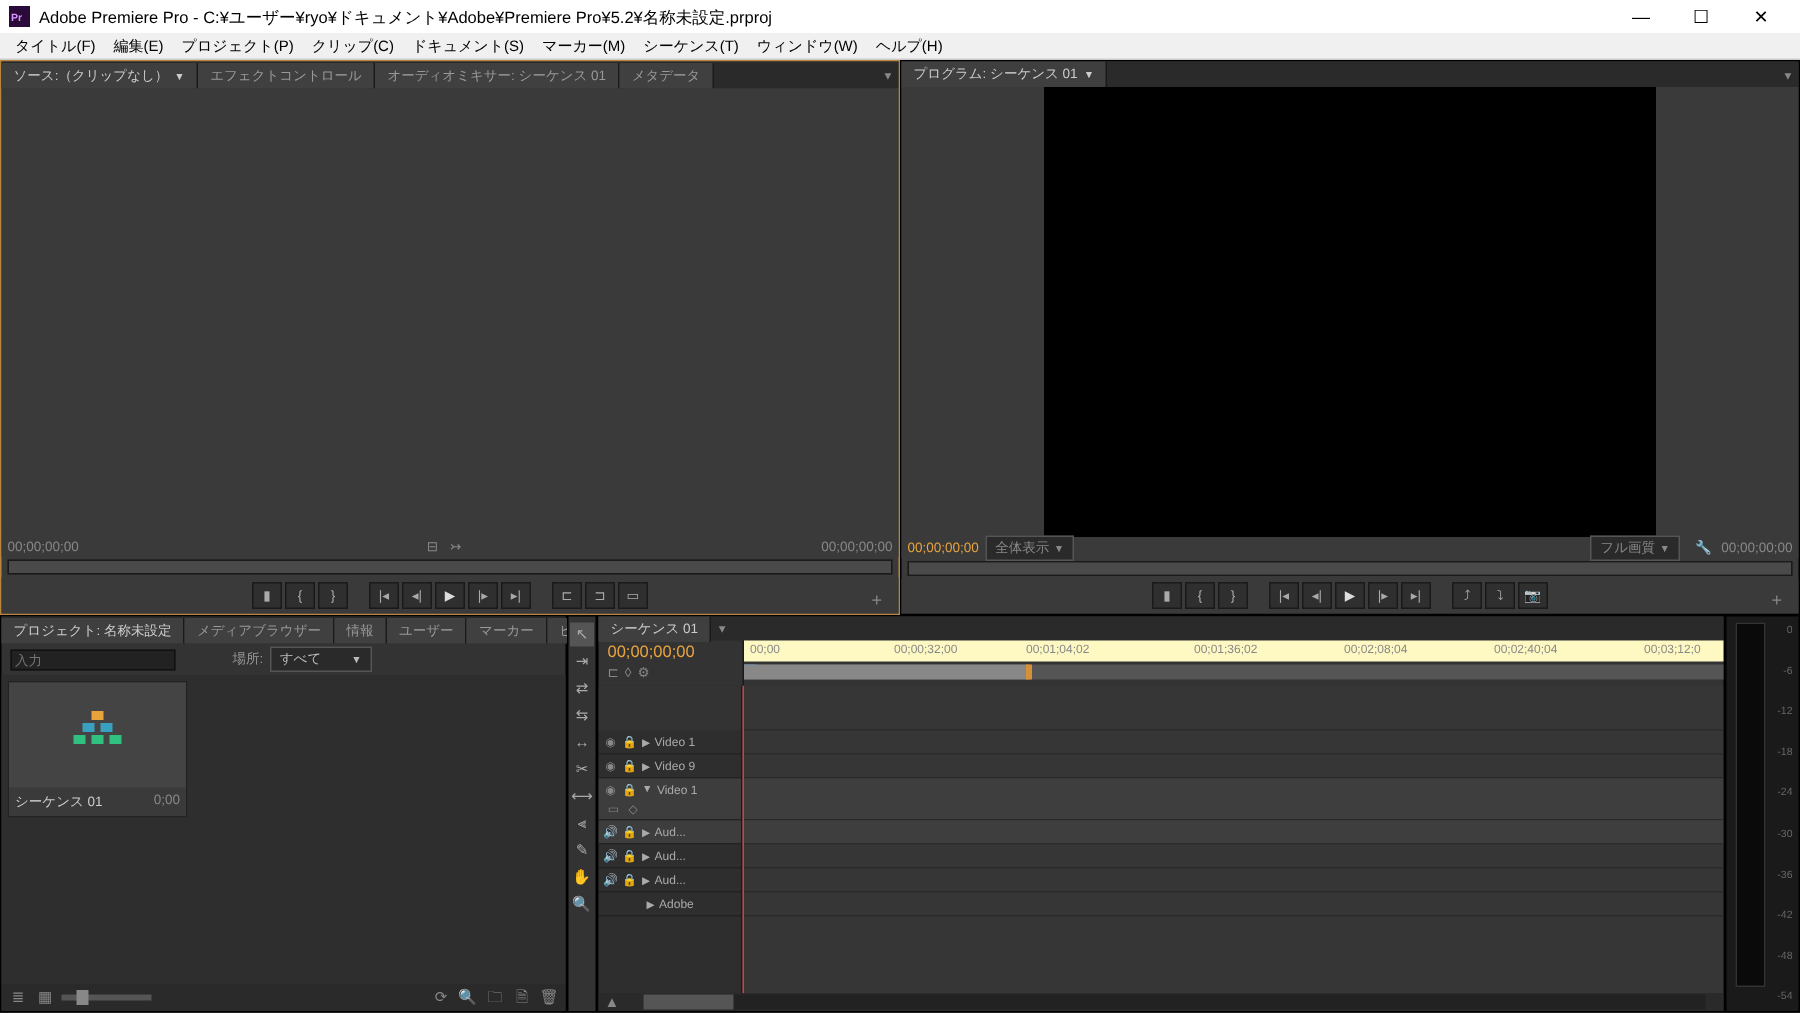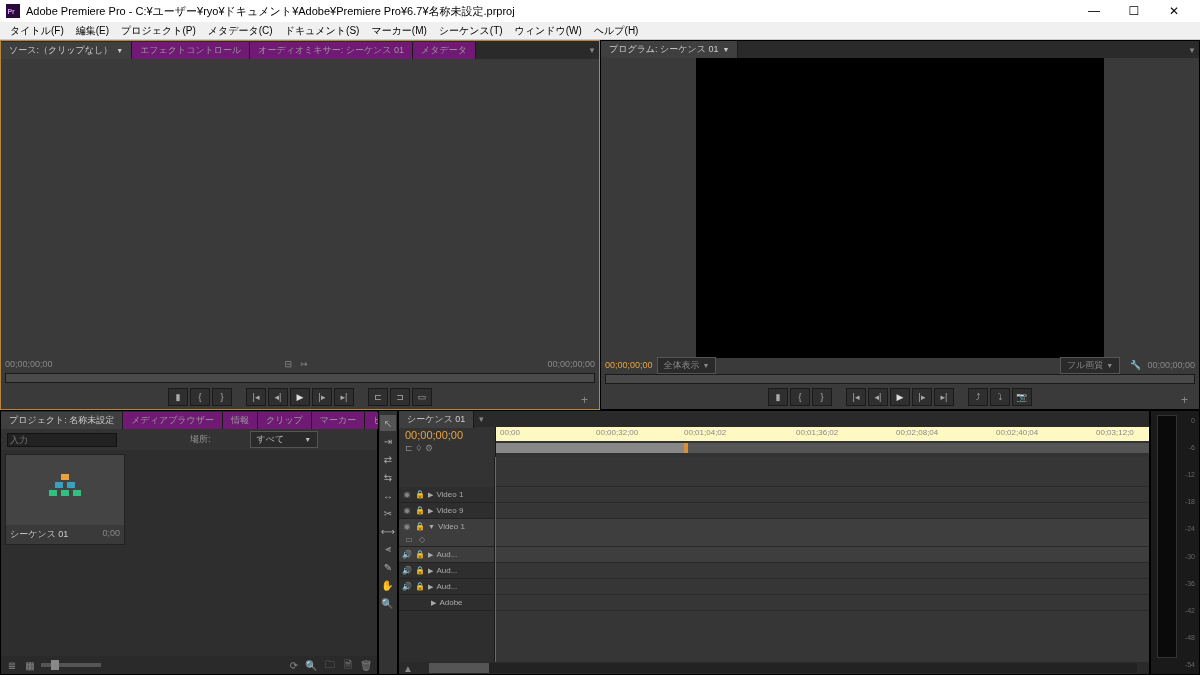--- a/index.html
+++ b/index.html
@@ -14,21 +14,21 @@
 .menubar { height: 18px; background: #f0f0f0; color: #000; display:flex; align-items:center; padding: 0 4px; font-size: 10px; border-bottom:1px solid #ccc;}
 .menubar span { padding: 0 6px; }
 
 .workspace { height: 635px; display:flex; flex-direction:column; background:#232323; }
 
 .top-row { height: 370px; display:flex; }
 .source-panel { flex:1; border:1px solid #000; display:flex; flex-direction:column; position:relative; background:#3a3a3a; }
 .program-panel { flex:1; border:1px solid #000; display:flex; flex-direction:column; position:relative; background:#3a3a3a; }
 
 .panel-tabs { height: 18px; background:#2a2a2a; display:flex; align-items:center; font-size:9px; }
-.tab { padding: 2px 8px; background:#701a75; border-right:1px solid #1a1a1a; color:#999; white-space:nowrap; }
+.tab { padding: 2px 8px; background:#404040; border-right:1px solid #1a1a1a; color:#999; white-space:nowrap; }
 .tab.active { background:#3f3f3f; color:#ccc; }
 .tab .dd { margin-left:4px; font-size:7px; }
 .panel-tabs .spacer { flex:1; }
 .panel-menu { width:14px; text-align:center; color:#888; }
 
 .monitor-body { flex:1; display:flex; align-items:center; justify-content:center; background:#3a3a3a; }
 .program-panel .monitor-body { padding: 0; }
 .program-video { width:408px; height:300px; background:#000; }
 
 .monitor-info { height:14px; display:flex; align-items:center; padding:0 4px; font-size:9px; color:#888; background:#3a3a3a;}
@@ -44,21 +44,21 @@
 .transport { height:24px; display:flex; align-items:center; justify-content:center; gap:2px; background:#3a3a3a; padding:0 4px; position:relative;}
 .tbtn { width:20px; height:18px; background:#2f2f2f; border:1px solid #1a1a1a; display:flex;align-items:center;justify-content:center; color:#aaa; font-size:9px;}
 .tbtn.play { color:#ddd; }
 .add-btn { position:absolute; right:4px; bottom:2px; width:14px;height:14px; color:#888; font-size:12px;}
 
 .bottom-row { flex:1; display:flex; }
 
 .project-panel { width:378px; border:1px solid #000; display:flex; flex-direction:column; background:#333; }
 .proj-header { padding:3px 6px; font-size:9px; color:#999; display:flex; align-items:center;}
 .proj-header .picon { width:12px;height:10px; border:1px solid #666; margin-right:4px;}
-.proj-search { display:flex; align-items:center; padding:2px 6px; font-size:9px;gap:35px; }
+.proj-search { display:flex; align-items:center; padding:2px 6px; font-size:9px; }
 .proj-search input { background:#222; border:1px solid #111; color:#aaa; width:110px; font-size:9px; padding:1px 2px;}
 .proj-search .lbl { margin-left:38px; margin-right:4px; color:#999;}
 
 .proj-body { flex:1; background:#2e2e2e; padding:4px; }
 .proj-item { width:120px; background:#3a3a3a; border:1px solid #222; }
 .proj-thumb { height:70px; background:#444; display:flex;align-items:center;justify-content:center; }
 .proj-thumb svg { width:40px; height:40px; }
 .proj-label { padding:3px 4px; font-size:9px; color:#ccc; display:flex; }
 .proj-label .dur { margin-left:auto; color:#888;}
 .proj-footer { height:18px; background:#2a2a2a; display:flex; align-items:center; padding:0 4px; gap:4px;}
@@ -115,31 +115,31 @@
 </head>
 <body>
 
 <div class="titlebar">
   <span class="logo">
     <svg viewBox="0 0 20 20">
         <rect width="20" height="20" fill="#2a0a3a"></rect>
         <text x="2" y="14" font-size="10" fill="#d896ff" font-weight="bold">Pr</text>
       </svg>
   </span>
-  <span class="title">Adobe Premiere Pro - C:¥ユーザー¥ryo¥ドキュメント¥Adobe¥Premiere Pro¥6.7¥名称未設定.prproj</span>
+  <span class="title">Adobe Premiere Pro - C:¥ユーザー¥ryo¥ドキュメント¥Adobe¥Premiere Pro¥5.2¥名称未設定.prproj</span>
   <span class="winbtn">—</span>
   <span class="winbtn">☐</span>
   <span class="winbtn">✕</span>
 </div>
 
 <div class="menubar">
   <span>タイトル(F)</span>
   <span>編集(E)</span>
   <span>プロジェクト(P)</span>
-  <span>メタデータ(C)</span>
+  <span>クリップ(C)</span>
   <span>ドキュメント(S)</span>
   <span>マーカー(M)</span>
   <span>シーケンス(T)</span>
   <span>ウィンドウ(W)</span>
   <span>ヘルプ(H)</span>
 </div>
 
 <div class="workspace">
   <div class="top-row">
 
@@ -221,21 +221,21 @@
     </div>
   </div>
 
   <div class="bottom-row">
 
     <div class="project-panel">
       <div class="panel-tabs">
         <div class="tab active">プロジェクト: 名称未設定</div>
         <div class="tab">メディアブラウザー</div>
         <div class="tab">情報</div>
-        <div class="tab">クリップ</div>
+        <div class="tab">ユーザー</div>
         <div class="tab">マーカー</div>
         <div class="tab">ヒストリー</div>
         <div class="spacer"></div>
         <div class="panel-menu">▾</div>
       </div>
       <div class="proj-search">
         <input placeholder="入力" style="">
         <span class="lbl">場所:</span>
         <span class="dd" style="background:#2a2a2a;border:1px solid #555;padding:1px 6px;"><span>すべて</span><span class="arrow" style="font-size:7px;margin-left:20px;">▼</span></span>
       </div>

